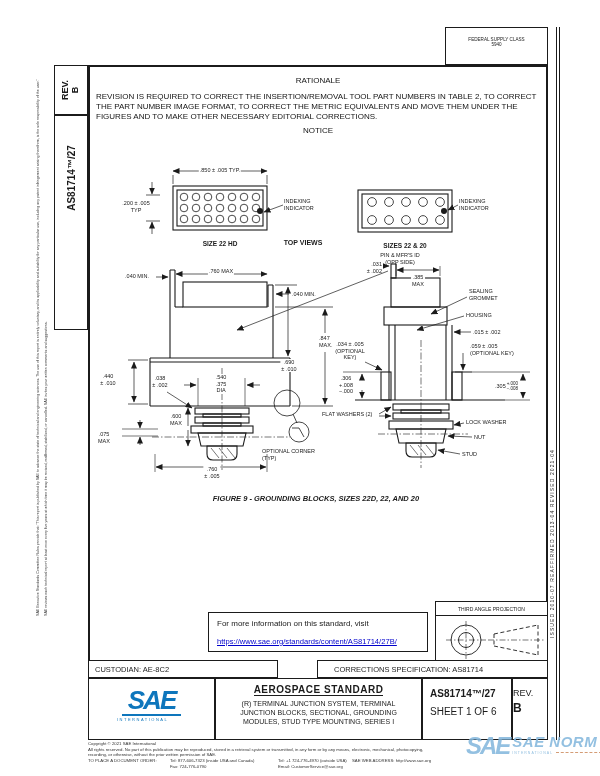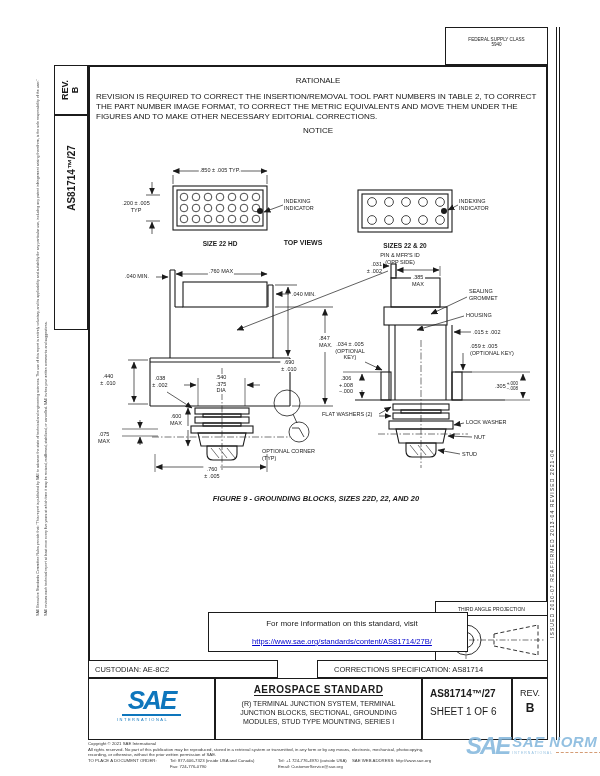--- a/index.html
+++ b/index.html
@@ -275,21 +275,21 @@
       <span>−.008</span>
     </span>
   </div>
   <div class="lbl" style="left:322px;top:411px;">FLAT WASHERS (2)</div>
   <div class="lbl" style="left:466px;top:419px;">LOCK WASHER</div>
   <div class="lbl" style="left:474px;top:434px;">NUT</div>
   <div class="lbl" style="left:462px;top:451px;">STUD</div>
 
   <div class="lbl ctr" style="left:316px;top:494px;font-size:7.5px;font-weight:bold;font-style:italic;">FIGURE 9 - GROUNDING BLOCKS, SIZES 22D, 22, AND 20</div>
 
-  <div class="box" style="left:208px;top:612px;width:260px;height:40px;z-index:3;text-align:center;">
+  <div class="box" style="left:208px;top:612px;width:220px;height:40px;z-index:3;">
     <div style="font-size:8px;margin:6px 0 2px 8px;">For more information on this standard, visit</div>
     <a href="#" style="font-size:7.6px;margin-left:8px;text-decoration:underline;">https://www.sae.org/standards/content/AS81714/27B/</a>
   </div>
 
   <div class="box" style="left:435px;top:601px;width:113px;height:60px;z-index:1;">
     <div style="font-size:5px;text-align:center;border-bottom:1.5px solid #1b1b1b;padding:4px 0 3px 0;">THIRD ANGLE PROJECTION</div>
   </div>
 
   <div class="box" style="left:88px;top:660px;width:190px;height:18px;z-index:3;">
     <div style="font-size:7.5px;margin:4px 0 0 6px;">CUSTODIAN: AE-8C2</div>
@@ -306,21 +306,21 @@
   <div class="box" style="left:215px;top:678px;width:207px;height:62px;z-index:3;text-align:center;">
     <div style="display:inline-block;font-size:10px;font-weight:bold;border-bottom:1.2px solid #1b1b1b;margin-top:3px;letter-spacing:0.5px;">AEROSPACE STANDARD</div>
     <div style="font-size:7px;margin-top:3px;">(R) TERMINAL JUNCTION SYSTEM, TERMINAL</div>
     <div style="font-size:7px;margin-top:2px;">JUNCTION BLOCKS, SECTIONAL, GROUNDING</div>
     <div style="font-size:7px;margin-top:2px;">MODULES, STUD TYPE MOUNTING, SERIES I</div>
   </div>
   <div class="box" style="left:422px;top:678px;width:90px;height:62px;z-index:3;">
     <div style="font-size:10px;font-weight:bold;margin:9px 0 0 7px;">AS81714™/27</div>
     <div style="font-size:10px;margin:7px 0 0 7px;">SHEET 1 OF 6</div>
   </div>
-  <div class="box" style="left:512px;top:678px;width:36px;height:62px;z-index:3;text-align:center;">
+  <div class="box" style="left:512px;top:678px;width:36px;height:62px;z-index:3;">
     <div style="font-size:9px;margin-top:9px;">REV.</div>
     <div style="font-size:12px;font-weight:bold;margin-top:3px;">B</div>
   </div>
 
   <div class="abs" style="left:88px;top:741px;font-size:4.3px;color:#333;">Copyright © 2021 SAE International</div>
   <div class="abs" style="left:88px;top:746.5px;font-size:4.3px;color:#333;white-space:nowrap;">All rights reserved. No part of this publication may be reproduced, stored in a retrieval system or transmitted, in any form or by any means, electronic, mechanical, photocopying,</div>
   <div class="abs" style="left:88px;top:751.5px;font-size:4.3px;color:#333;">recording, or otherwise, without the prior written permission of SAE.</div>
   <div class="abs" style="left:88px;top:758px;font-size:4.3px;color:#333;">TO PLACE A DOCUMENT ORDER:</div>
   <div class="abs" style="left:170px;top:758px;font-size:4.3px;color:#333;">Tel: 877-606-7323 (inside USA and Canada)</div>
   <div class="abs" style="left:278px;top:758px;font-size:4.3px;color:#333;">Tel: +1 724-776-4970 (outside USA)</div>

